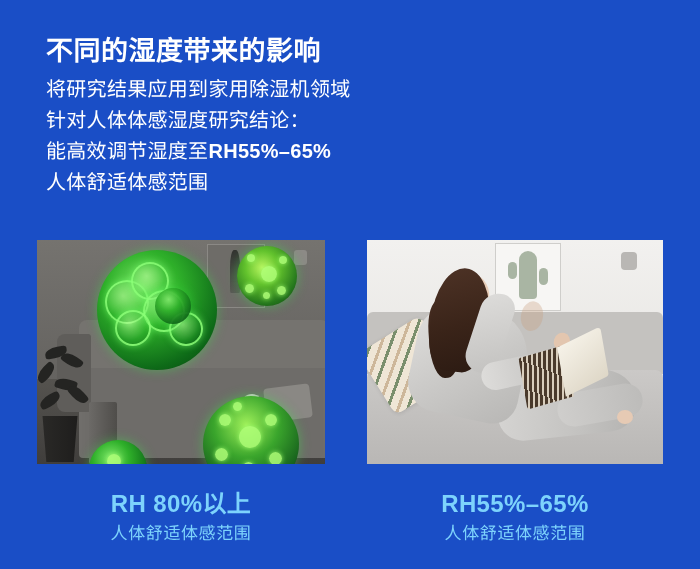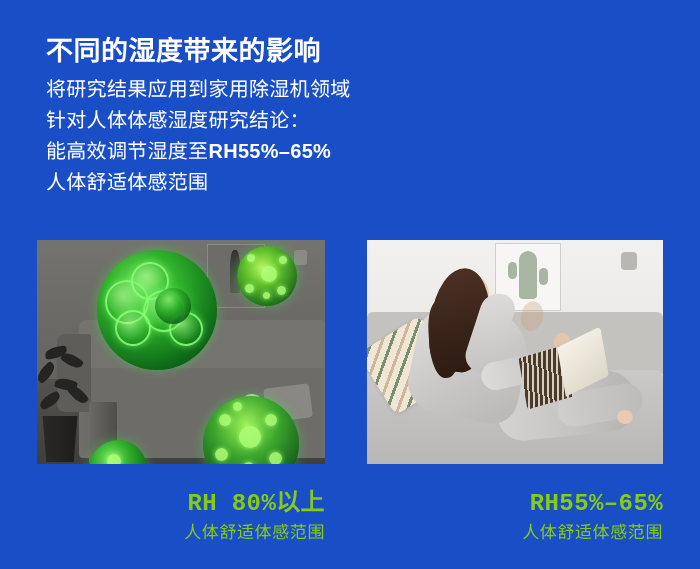--- a/index.html
+++ b/index.html
@@ -389,23 +389,22 @@
   
   .captions {
     position: absolute;
     left: 0; top: 488px;
     width: 700px;
     height: 80px;
   }
   .caption {
     position: absolute;
     top: 0;
-    text-align: right;
-    color: #84cc16;
-    font-family: Liberation Mono, monospace;
+    text-align: center;
+    color: #7dd3fc;
   }
   .caption.left  { left: 37px;  width: 288px; }
   .caption.right { left: 367px; width: 296px; }
   .caption .big {
     display: block;
     font-size: 24px;
     font-weight: 700;
     letter-spacing: 0.4px;
     line-height: 32px;
     white-space: nowrap;

